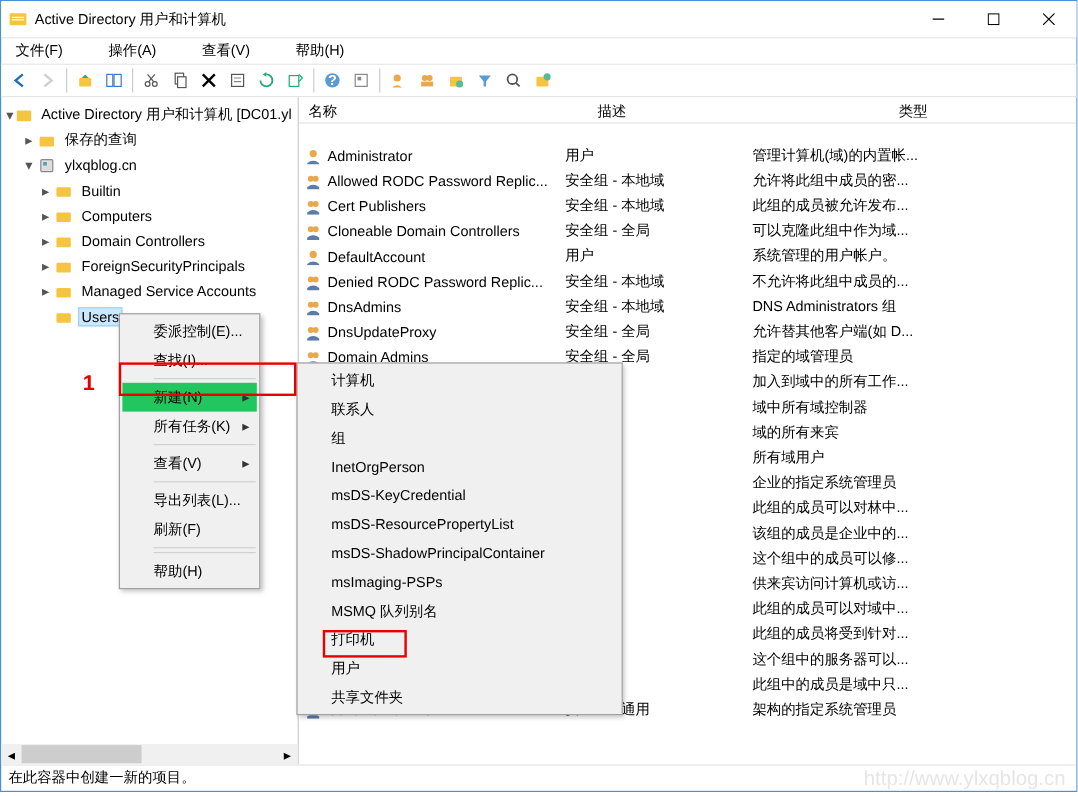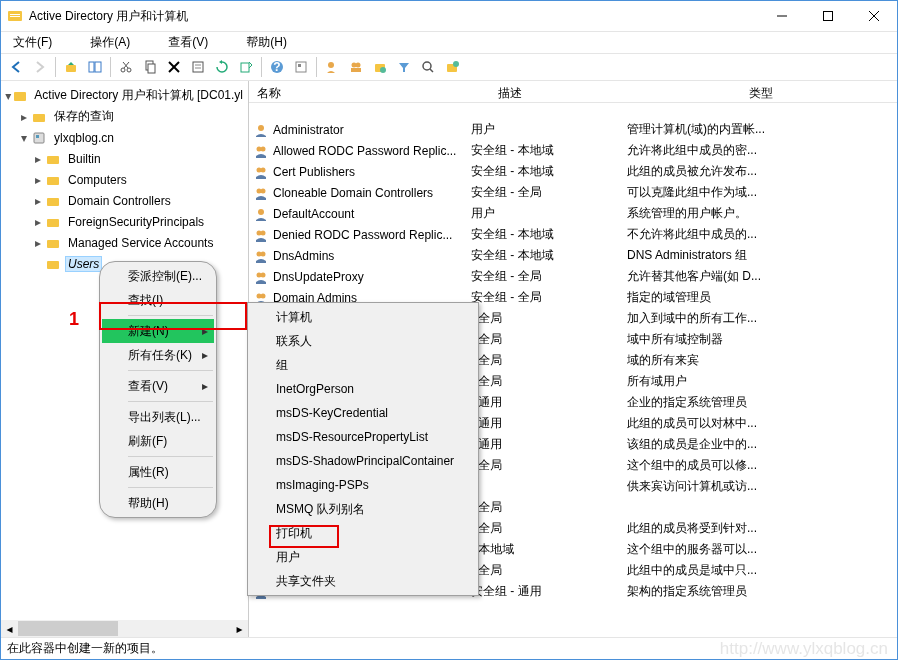--- a/index.html
+++ b/index.html
@@ -26,21 +26,21 @@
 .client { flex: 1; display: flex; overflow: hidden; position: relative; }
 .tree-pane { width: 248px; border-right: 1px solid #ccc; padding: 4px 2px; overflow: hidden; position:relative; }
 .list-pane { flex: 1; position: relative; overflow: hidden; }
 
 
 .tree-item { display: flex; align-items: center; height: 21px; white-space: nowrap; overflow:hidden;}
 .tree-item .indent { display:inline-block; }
 .expander { width: 14px; display:inline-flex; align-items:center; justify-content:center; cursor:pointer; color:#555;}
 .tree-icon { width: 16px; height: 16px; display:inline-flex; align-items:center; justify-content:center; margin-right:4px;}
 .tree-label { padding: 1px 3px; }
-.tree-label.sel { background: #cce8ff; border:1px solid #99d1ff; padding:0 2px;font-style:italic;}
+.tree-label.sel { background: #cce8ff; border:1px solid #99d1ff; padding:0 2px;}
 
 
 .col-hdr { height: 22px; display:flex; align-items:flex-end; border-bottom:1px solid #e5e5e5;gap:27px;}
 .col { padding-left: 8px; }
 .c-name { width: 214px; }
 .c-type { width: 156px; }
 .c-desc { flex:1; }
 
 .list-body { position:absolute; top:22px; left:0; right:0; bottom:0; overflow:hidden;margin-top:16px;}
 .row { height: 21px; display:flex; align-items:center; white-space:nowrap; }
@@ -596,20 +596,21 @@
               <span class="row-icon">
                 <svg width="14" height="14">
                   <circle cx="5" cy="5" r="2.5" fill="#e8a84b"></circle>
                   <circle cx="9" cy="5" r="2.5" fill="#e8a84b"></circle>
                   <path d="M2 12 Q7 8 12 12 L12 14 L2 14 Z" fill="#5a7ca8"></path>
                 </svg>
               </span>
               <span></span>
             </div>
             <div class="rc-type">- 全局</div>
+            <div class="rc-desc">此组的成员可以对域中...</div>
           </div>
           <div class="row">
             <div class="rc-name">
               <span class="row-icon">
                 <svg width="14" height="14">
                   <circle cx="5" cy="5" r="2.5" fill="#e8a84b"></circle>
                   <circle cx="9" cy="5" r="2.5" fill="#e8a84b"></circle>
                   <path d="M2 12 Q7 8 12 12 L12 14 L2 14 Z" fill="#5a7ca8"></path>
                 </svg>
               </span>
@@ -656,21 +657,21 @@
                 </svg>
               </span>
               <span>Schema Admins</span>
             </div>
             <div class="rc-type">安全组 - 通用</div>
             <div class="rc-desc">架构的指定系统管理员</div>
           </div>
         </div>
     </div>
 
-    <div class="ctx-menu" id="ctx1" style="left:98px; top:180px; width:118px;border-radius:16px;">
+    <div class="ctx-menu" id="ctx1" style="left:98px; top:180px; width:118px;">
         <div class="ctx-item">
           <span>委派控制(E)...</span>
         </div>
         <div class="ctx-item">
           <span>查找(I)...</span>
         </div>
         <div class="ctx-sep"></div>
         <div class="ctx-item hover">
           <span>新建(N)</span>
           <span class="ctx-arrow">▸</span>
@@ -685,30 +686,27 @@
           <span class="ctx-arrow">▸</span>
         </div>
         <div class="ctx-sep"></div>
         <div class="ctx-item">
           <span>导出列表(L)...</span>
         </div>
         <div class="ctx-item">
           <span>刷新(F)</span>
         </div>
         <div class="ctx-sep"></div>
-        <div class="ctx-item">
-          <span>属性(R)</span>
-        </div>
         <div class="ctx-sep"></div>
         <div class="ctx-item">
           <span>帮助(H)</span>
         </div>
       </div>
 
-    <div class="ctx-menu" id="ctx2" style="left:246px; top:221px; width:232px;">
+    <div class="ctx-menu" id="ctx2" style="left:246px; top:221px; width:272px;">
         <div class="ctx-item">
           <span>计算机</span>
         </div>
         <div class="ctx-item">
           <span>联系人</span>
         </div>
         <div class="ctx-item">
           <span>组</span>
         </div>
         <div class="ctx-item">

